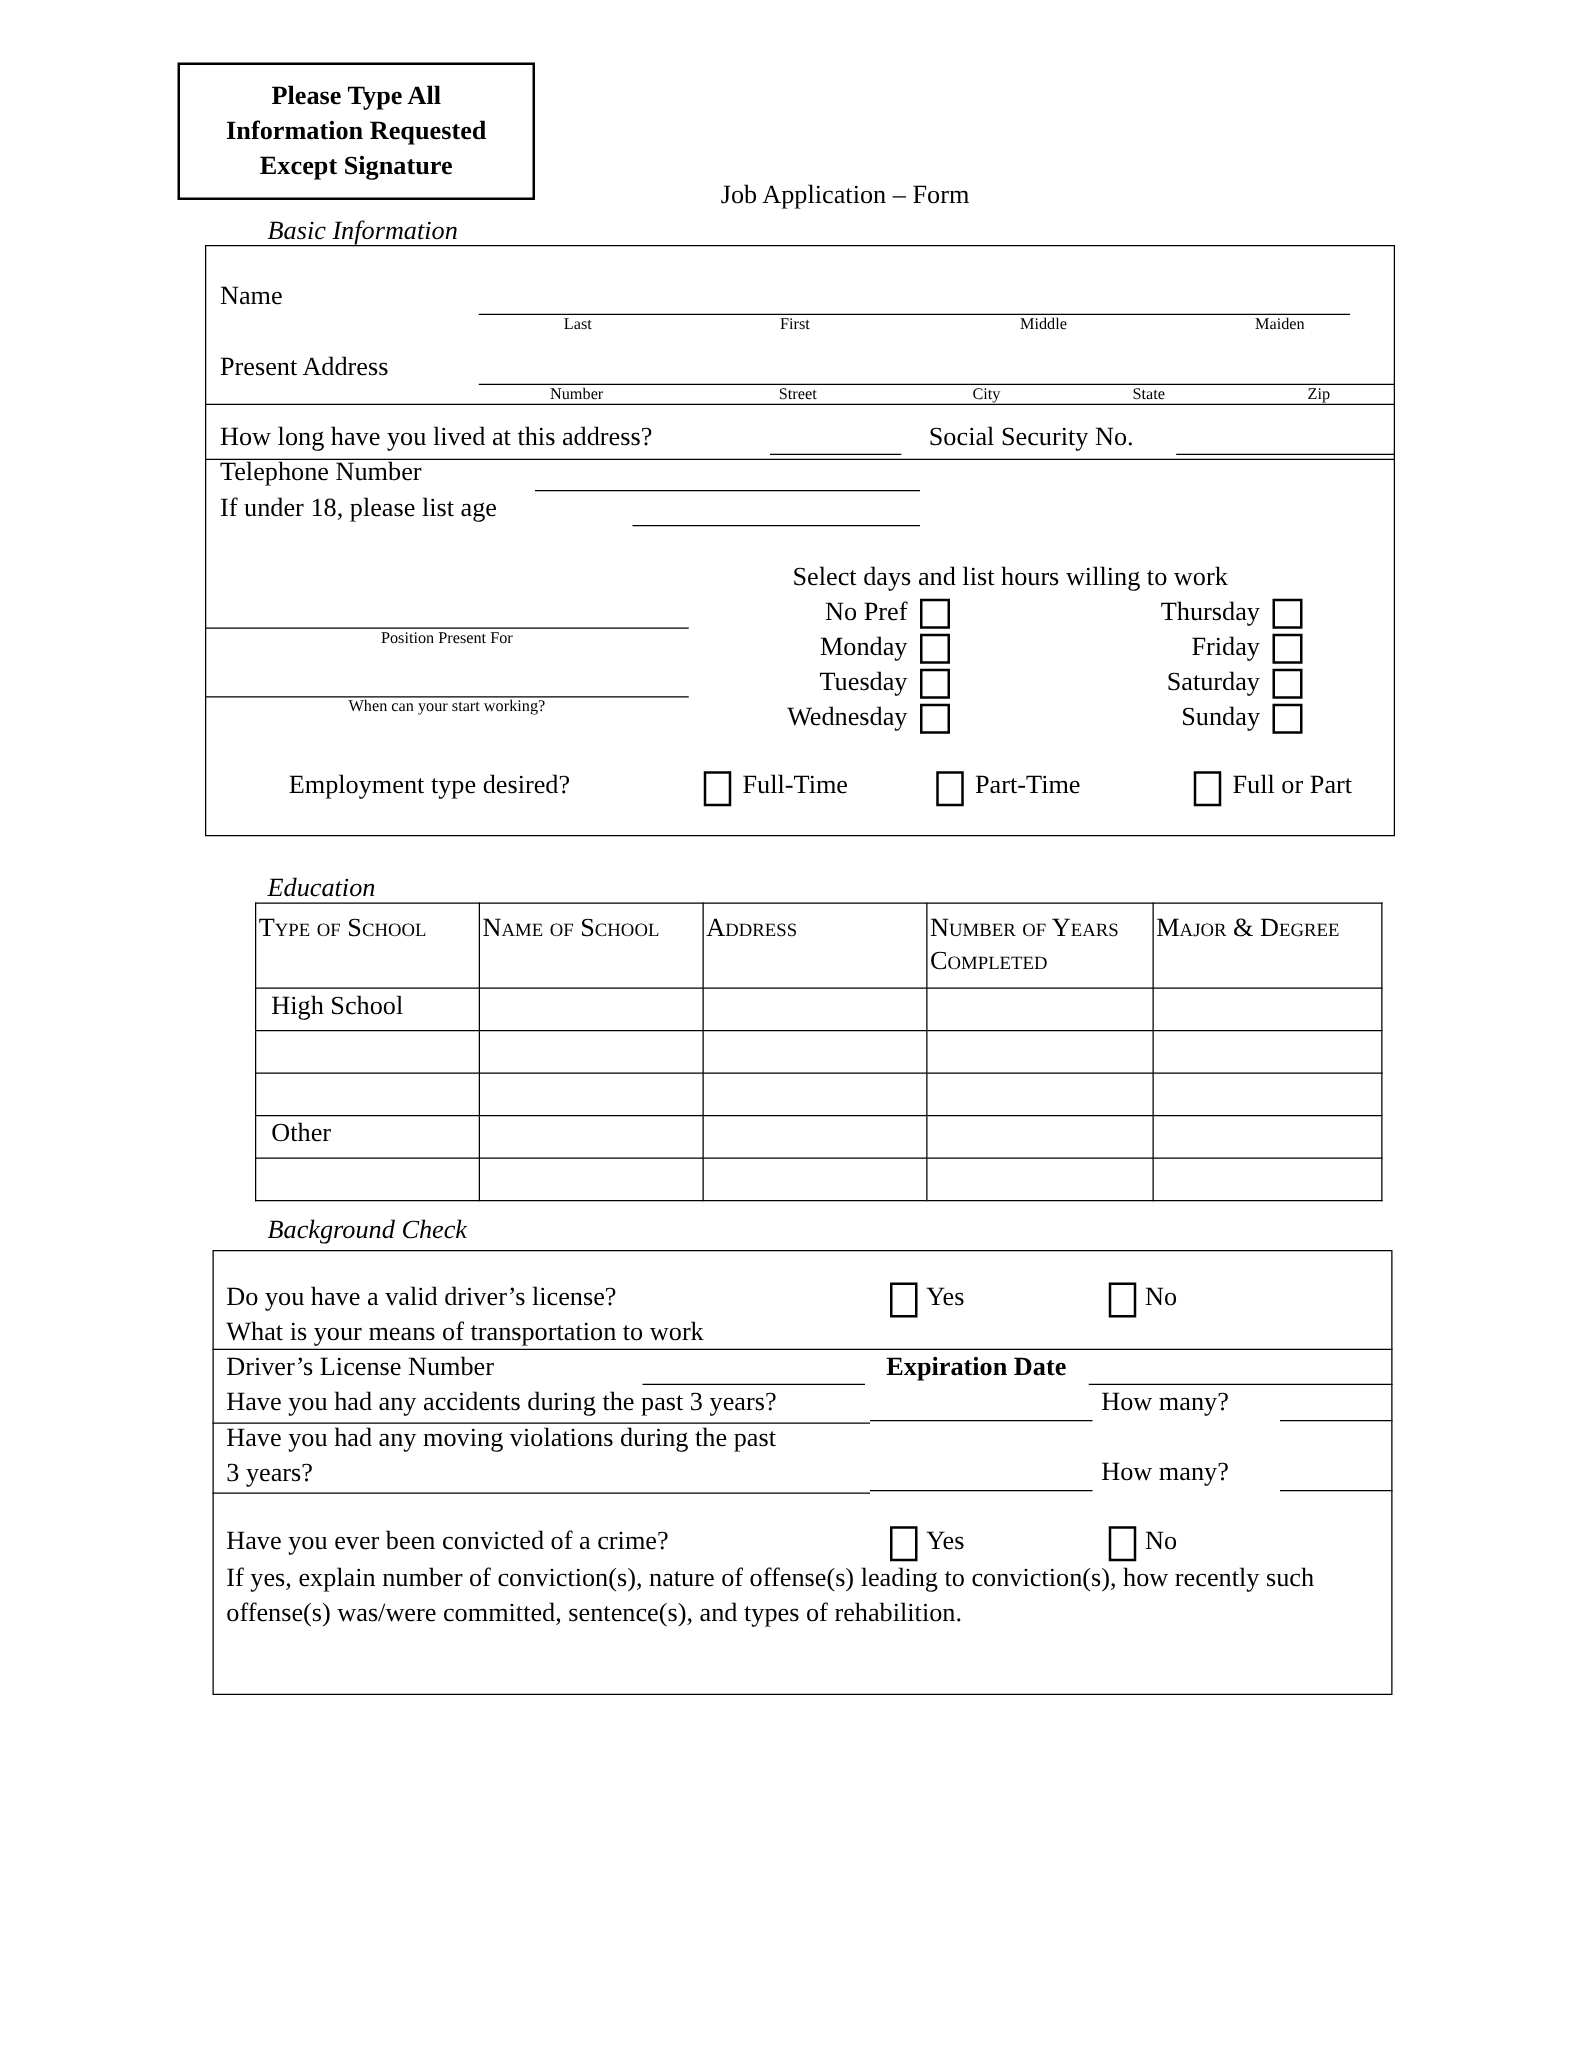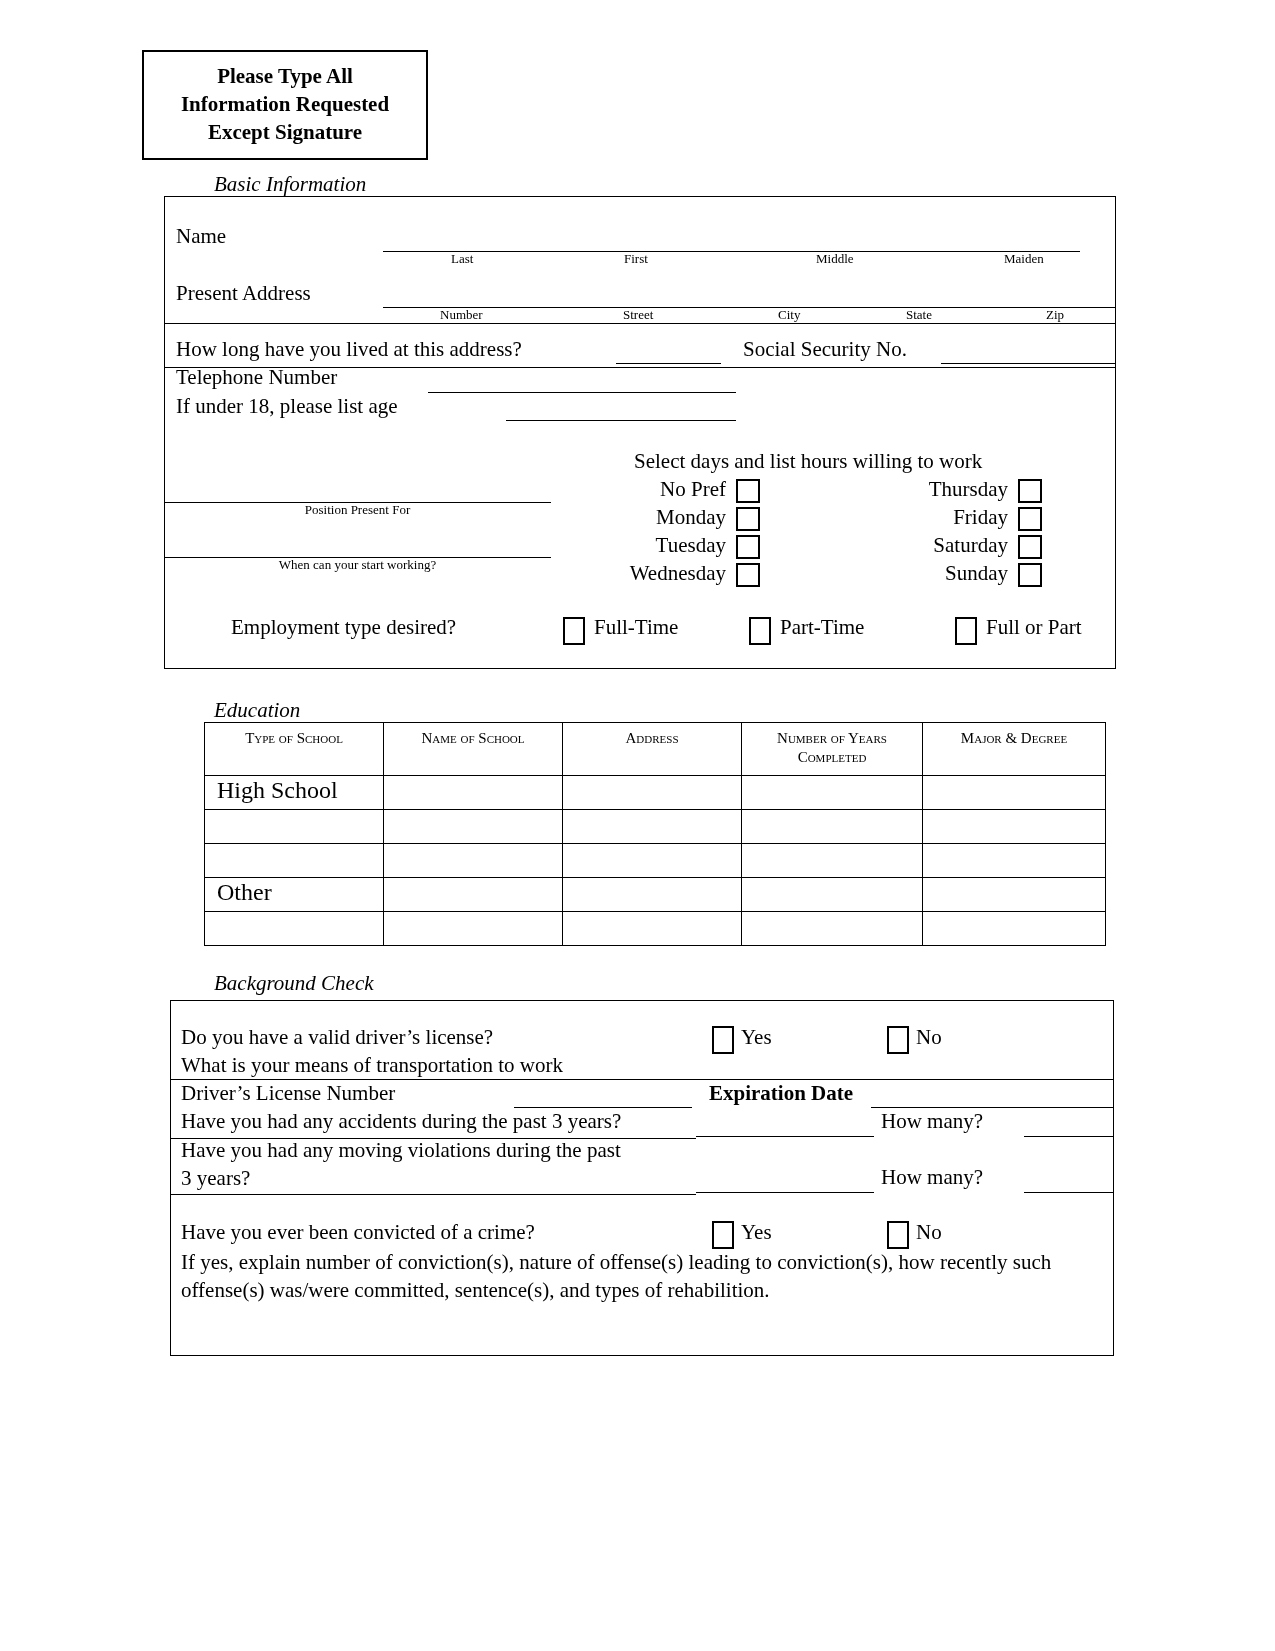--- a/index.html
+++ b/index.html
@@ -109,47 +109,48 @@
     border-collapse: collapse;
     table-layout: fixed;
   }
   .edu-table th, .edu-table td {
     border: 1.5px solid #000;
     padding: 0;
     vertical-align: top;
   }
   .edu-table th {
     font-weight: normal;
-    font-size: 15px;
+    font-size: 21px;
     font-variant: small-caps;
-    text-align: center;
+    text-align: left;
     padding: 6px 2px 8px;
     line-height: 1.25;
   }
   .edu-table td {
     height: 28px;
   }
   .edu-table td.lbl {
-    font-size: 24px;
+    font-size: 21px;
     padding: 1px 0 2px 12px;
     height: 30px;
     white-space: nowrap;
   }
 </style>
 </head>
 <body>
 
 <div class="page">
 
   <div class="type-notice">
     <span>Please Type All</span>
     <span>Information Requested</span>
     <span>Except Signature</span>
   </div>
 
+  <div class="form-title">Job Application – Form</div>
 
 
   <div class="section-caption" style="left:178px; top:172px;">Basic Information</div>
 
   <div class="boxed" style="left:128px; top:196px; width:952px; height:473px;"></div>
 
   <div class="t" style="left:140px; top:225px;">Name</div>
   <div class="rule" style="left:347px; top:251px; width:697px;"></div>
   <div class="t small" style="left:415px; top:252px;">Last</div>
   <div class="t small" style="left:588px; top:252px;">First</div>

